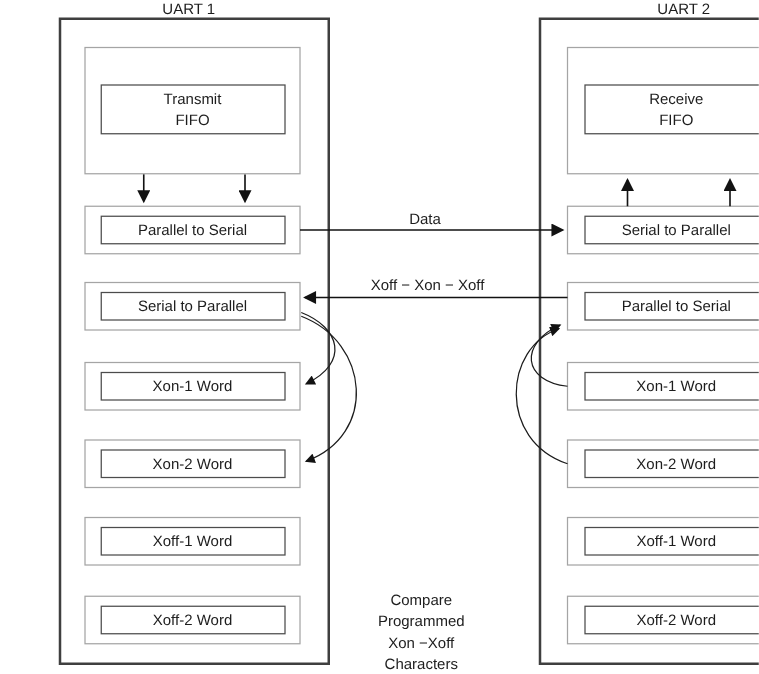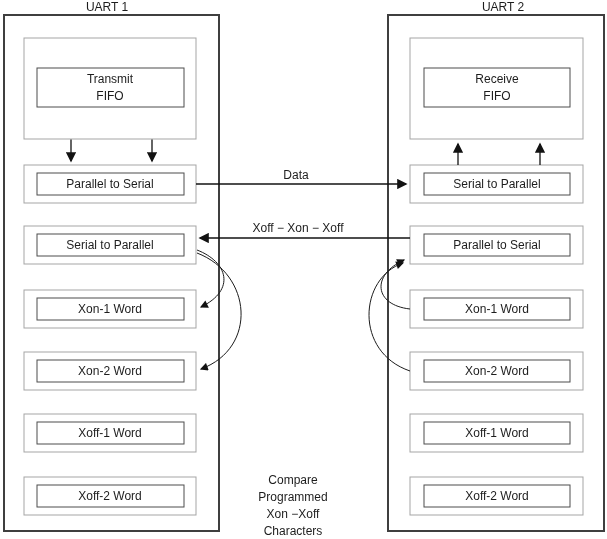--- a/index.html
+++ b/index.html
@@ -6,20 +6,21 @@
     margin: 0;
     padding: 0;
     background: #ffffff;
   }
   .stage {
     position: relative;
     width: 531px;
     height: 539px;
     background: #ffffff;
     font-family: "Liberation Sans", sans-serif;
+    margin-left: 44px;
   }
   svg text {
     font-family: "Liberation Sans", sans-serif;
     font-size: 12px;
     fill: #1d1d1d;
     text-anchor: middle;
   }
   .outer-box {
     fill: none;
     stroke: #3f3f3f;

